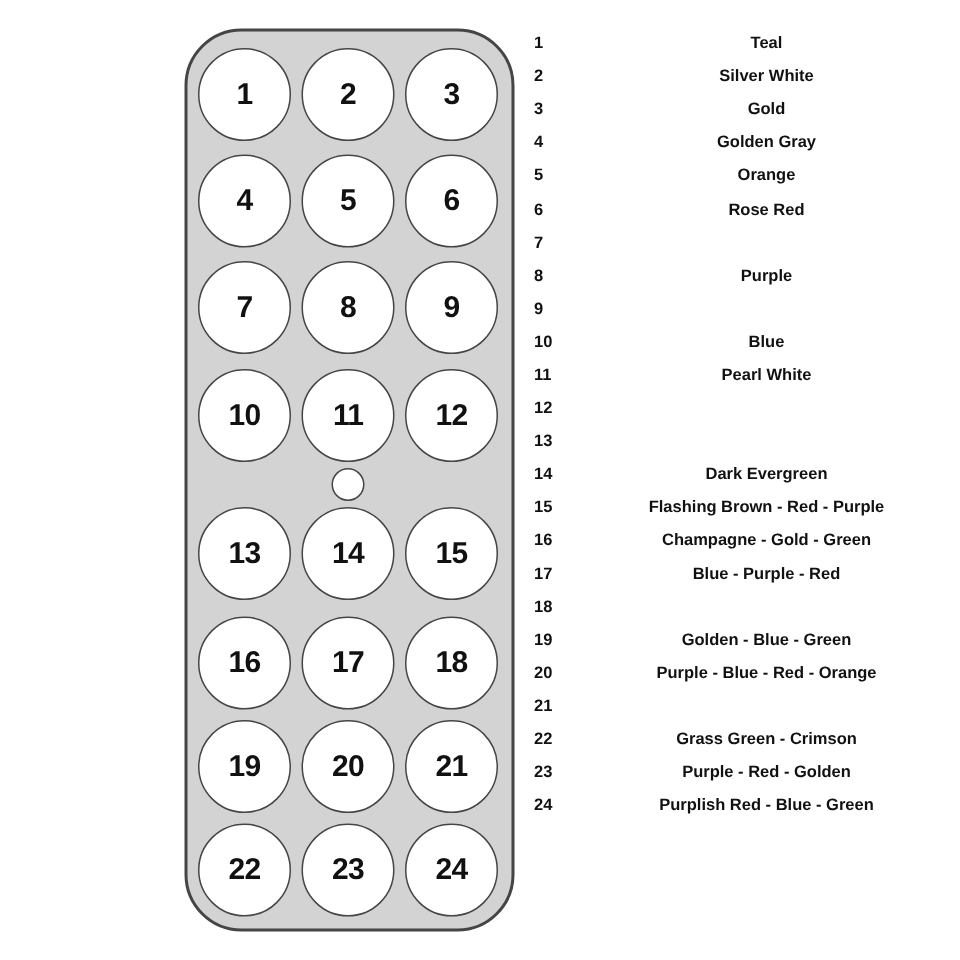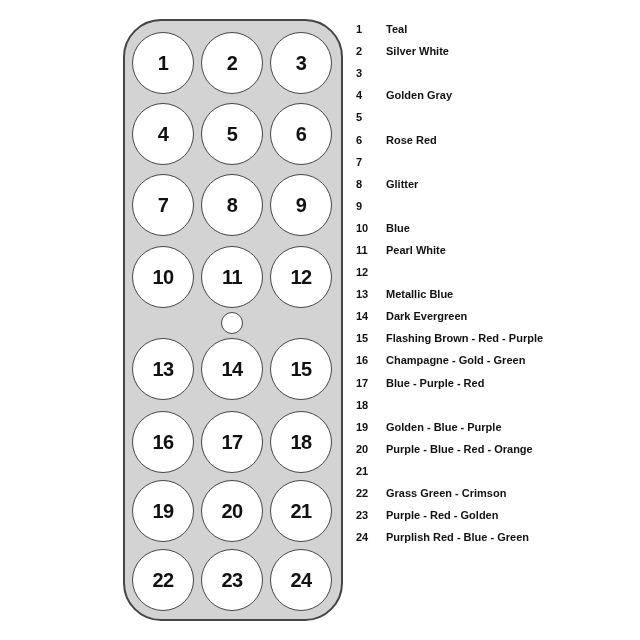--- a/index.html
+++ b/index.html
@@ -65,20 +65,21 @@
     font-weight: bold;
     color: #111111;
   }
   .legend-num {
     width: 30px;
     flex: 0 0 30px;
   }
   .legend-name {
     flex: 1;
     white-space: nowrap;
+    text-align: center;
   }
 </style>
 </head>
 <body>
 
 <div id="canvas">
 
   <div id="tray">
 
     <div class="well" style="left:7px;top:11px">1</div>
@@ -120,56 +121,57 @@
     <div class="legend-row">
       <span class="legend-num">1</span>
       <span class="legend-name">Teal</span>
     </div>
     <div class="legend-row">
       <span class="legend-num">2</span>
       <span class="legend-name">Silver White</span>
     </div>
     <div class="legend-row">
       <span class="legend-num">3</span>
+      <span class="legend-name">Gold</span>
     </div>
     <div class="legend-row">
       <span class="legend-num">4</span>
       <span class="legend-name">Golden Gray</span>
     </div>
     <div class="legend-row">
       <span class="legend-num">5</span>
+      <span class="legend-name">Orange</span>
     </div>
     <div class="legend-row">
       <span class="legend-num">6</span>
       <span class="legend-name">Rose Red</span>
     </div>
     <div class="legend-row">
       <span class="legend-num">7</span>
     </div>
     <div class="legend-row">
       <span class="legend-num">8</span>
-      <span class="legend-name">Glitter</span>
+      <span class="legend-name">Purple</span>
     </div>
     <div class="legend-row">
       <span class="legend-num">9</span>
     </div>
     <div class="legend-row">
       <span class="legend-num">10</span>
       <span class="legend-name">Blue</span>
     </div>
     <div class="legend-row">
       <span class="legend-num">11</span>
       <span class="legend-name">Pearl White</span>
     </div>
     <div class="legend-row">
       <span class="legend-num">12</span>
     </div>
     <div class="legend-row">
       <span class="legend-num">13</span>
-      <span class="legend-name">Metallic Blue</span>
     </div>
     <div class="legend-row">
       <span class="legend-num">14</span>
       <span class="legend-name">Dark Evergreen</span>
     </div>
     <div class="legend-row">
       <span class="legend-num">15</span>
       <span class="legend-name">Flashing Brown - Red - Purple</span>
     </div>
     <div class="legend-row">
@@ -178,21 +180,21 @@
     </div>
     <div class="legend-row">
       <span class="legend-num">17</span>
       <span class="legend-name">Blue - Purple - Red</span>
     </div>
     <div class="legend-row">
       <span class="legend-num">18</span>
     </div>
     <div class="legend-row">
       <span class="legend-num">19</span>
-      <span class="legend-name">Golden - Blue - Purple</span>
+      <span class="legend-name">Golden - Blue - Green</span>
     </div>
     <div class="legend-row">
       <span class="legend-num">20</span>
       <span class="legend-name">Purple - Blue - Red - Orange</span>
     </div>
     <div class="legend-row">
       <span class="legend-num">21</span>
     </div>
     <div class="legend-row">
       <span class="legend-num">22</span>

